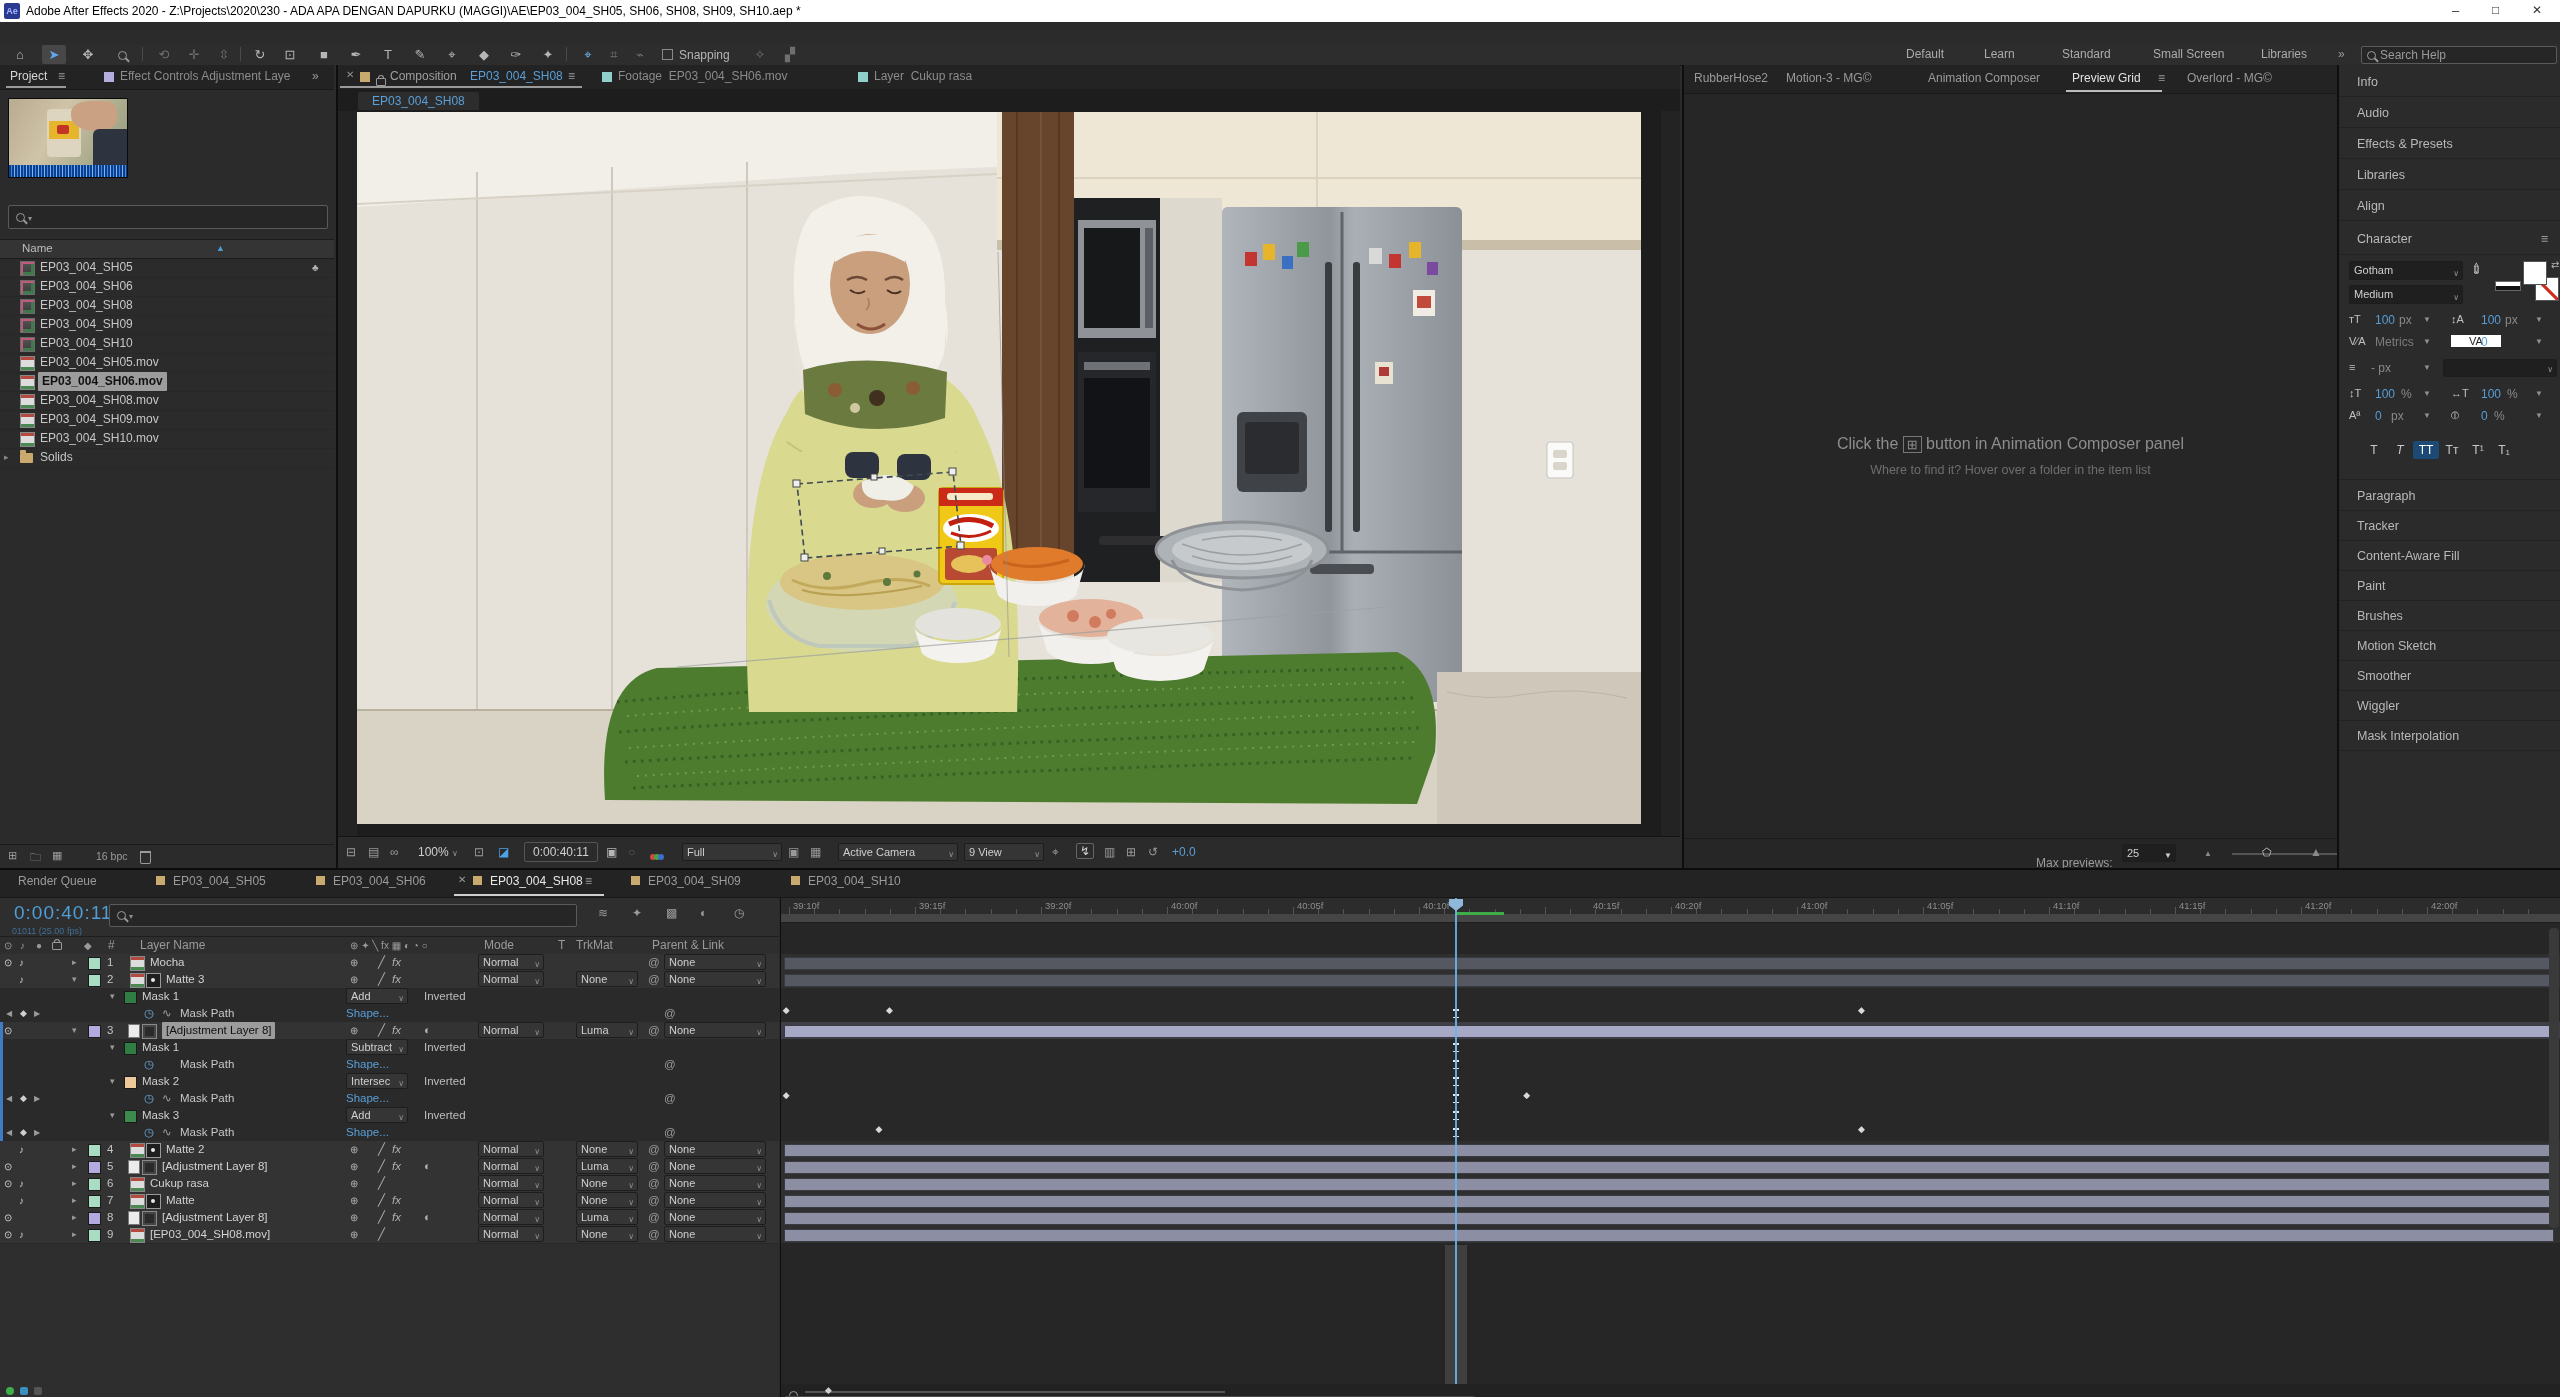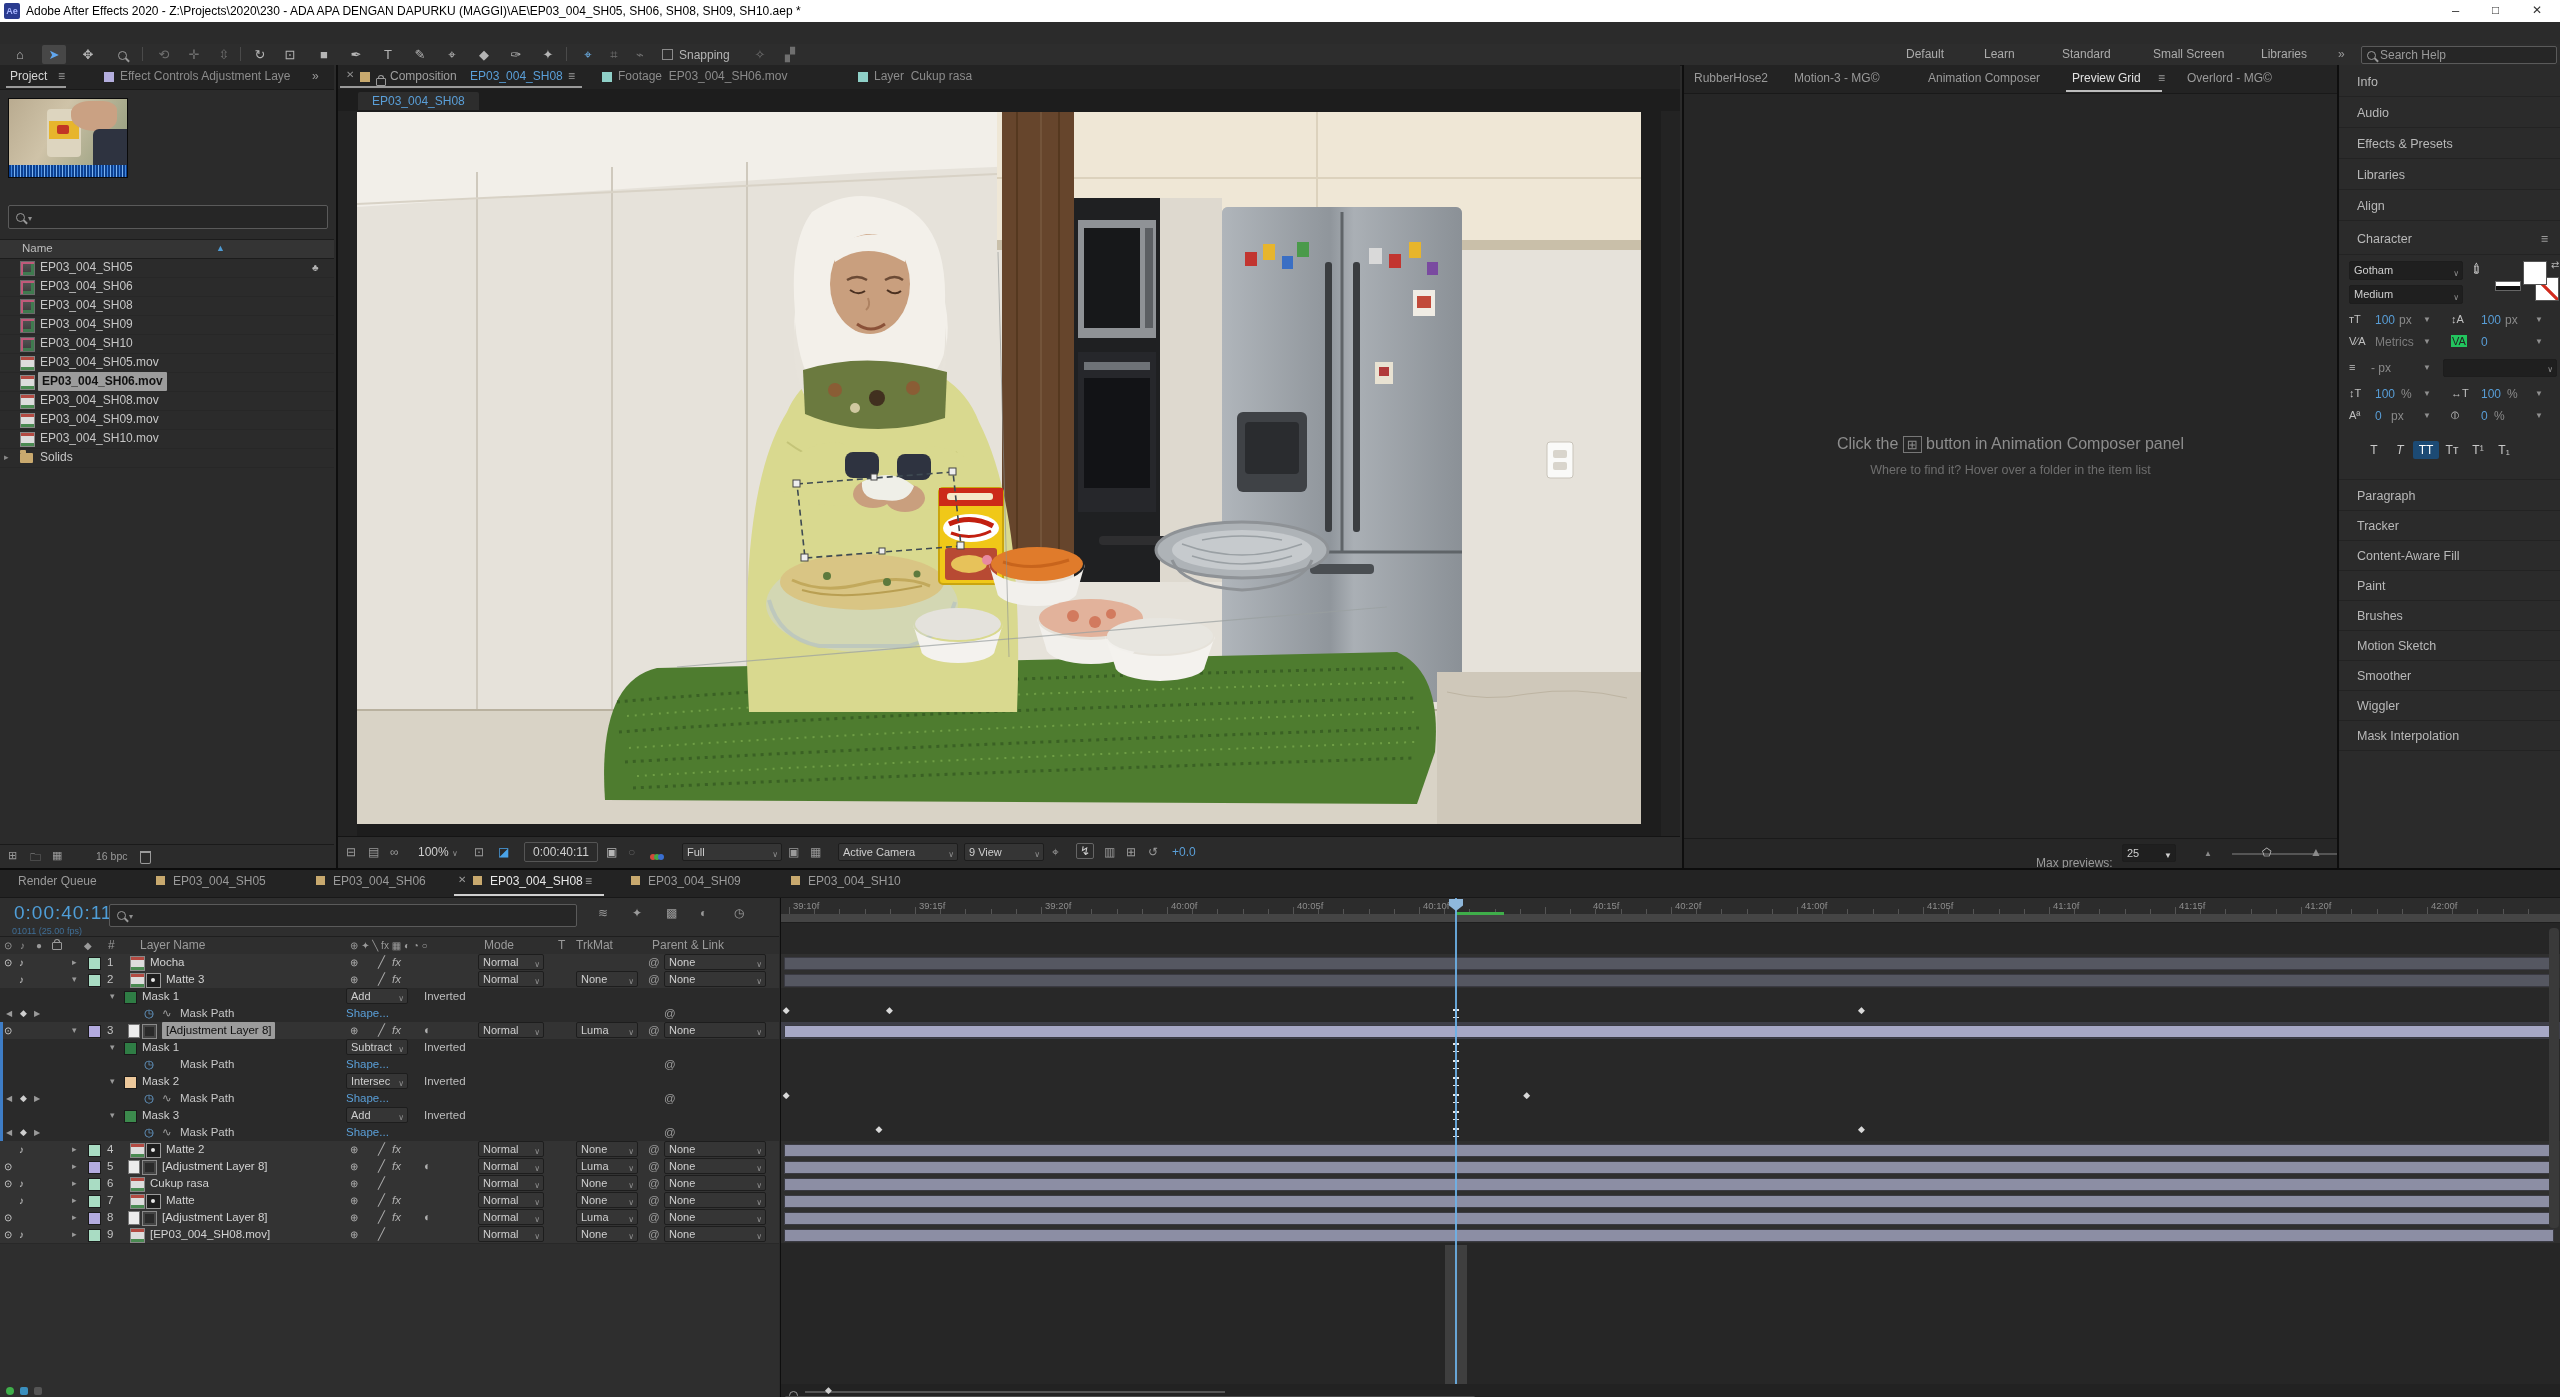--- a/index.html
+++ b/index.html
@@ -427,21 +427,21 @@
       <span class="abs" style="left:766px;top:8px;color:#9a9a9a">▥</span>
       <span class="abs" style="left:788px;top:8px;color:#9a9a9a">⊞</span>
       <span class="abs" style="left:810px;top:8px;color:#9a9a9a">↺</span>
       <span class="abs blue" style="left:834px;top:8px">+0.0</span>
     </div>
   </div>
 
   <div class="abs" id="plugin">
     <div class="abs" style="left:0;top:0;width:653px;height:28px;background:#232323;border-bottom:1px solid #191919" id="plugin-tabs">
         <span class="abs panel-tab" style="left:10px;top:6px;color:#9a9a9a">RubberHose2</span>
-        <span class="abs panel-tab" style="left:110px;top:6px;color:#9a9a9a">Motion-3 - MG©</span>
+        <span class="abs panel-tab" style="left:102px;top:6px;color:#9a9a9a">Motion-3 - MG©</span>
         <span class="abs panel-tab" style="left:244px;top:6px;color:#9a9a9a">Animation Composer</span>
         <span class="abs panel-tab" style="left:388px;top:6px;color:#e2e2e2">Preview Grid</span>
         <span class="abs" style="left:474px;top:6px;color:#9a9a9a">≡</span>
                  <div class="abs" style="left:382px;top:25px;width:96px;height:2px;background:#bdbdbd"></div>
         <span class="abs panel-tab" style="left:503px;top:6px;color:#9a9a9a">Overlord - MG©</span>
       </div>
     <div class="abs" style="left:0;top:370px;width:653px;text-align:center;color:#8d8d8d;font-size:16px">
       <span>Click the</span>
       <span style="border:1px solid #777;padding:0 3px;font-size:13px">⊞</span>
       <span>button in Animation Composer panel</span>
@@ -485,21 +485,21 @@
       <span class="abs charunit" style="left:60px;top:58px">px</span>
       <span class="abs caret" style="left:84px;top:60px">▼</span>
       <span class="abs charicon" style="left:112px;top:58px">↕A</span>
       <span class="abs charval" style="left:142px;top:58px">100</span>
       <span class="abs charunit" style="left:166px;top:58px">px</span>
       <span class="abs caret" style="left:196px;top:60px">▼</span>
 
       <span class="abs charicon" style="left:10px;top:80px">V∕A</span>
       <span class="abs" style="left:36px;top:80px;color:#7d7d7d">Metrics</span>
       <span class="abs caret" style="left:84px;top:82px">▼</span>
-      <span class="abs charicon" style="left:112px;top:80px;background:#22c55e;color:#222;padding:0 1px">VA</span>
+      <span class="abs charicon" style="left:112px;top:80px;background:#ffffff;color:#222;padding:0 18px">VA</span>
       <span class="abs charval" style="left:142px;top:80px">0</span>
       <span class="abs caret" style="left:196px;top:82px">▼</span>
 
       <span class="abs charicon" style="left:10px;top:106px">≡</span>
       <span class="abs charunit" style="left:32px;top:106px"><span>-</span> <span>px</span></span>
       <span class="abs caret" style="left:84px;top:108px">▼</span>
       <span class="ddl" style="left:104px;top:104px;width:104px;height:16px;background:#1f1f1f">
           <span class="caret">∨</span>
         </span>
 

